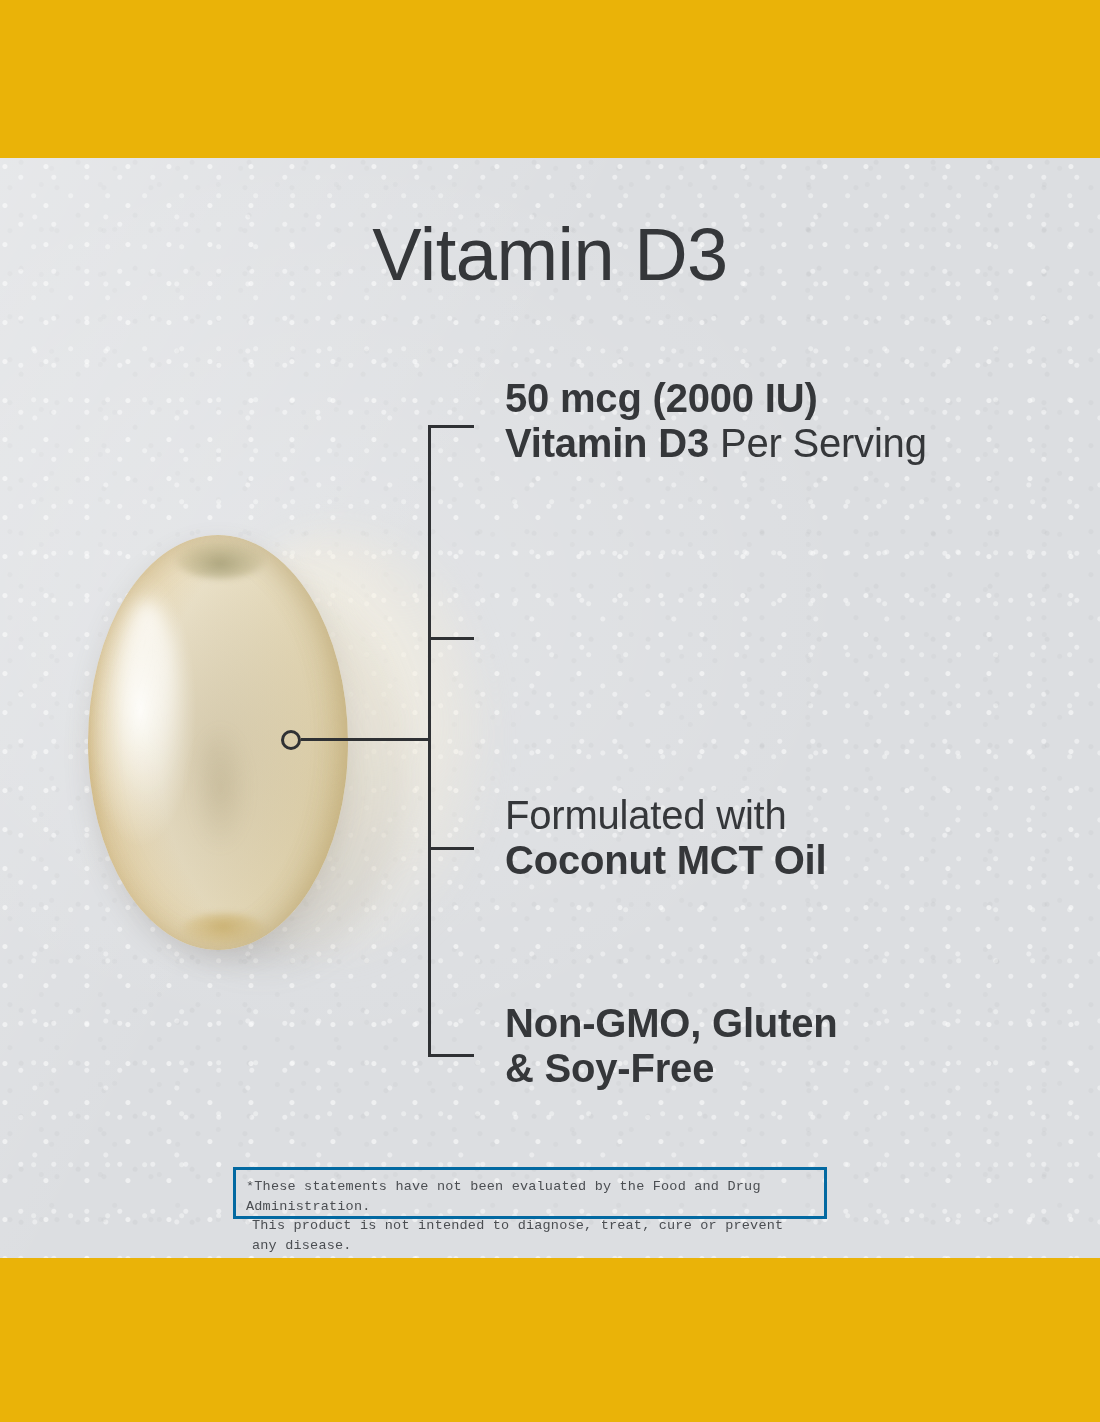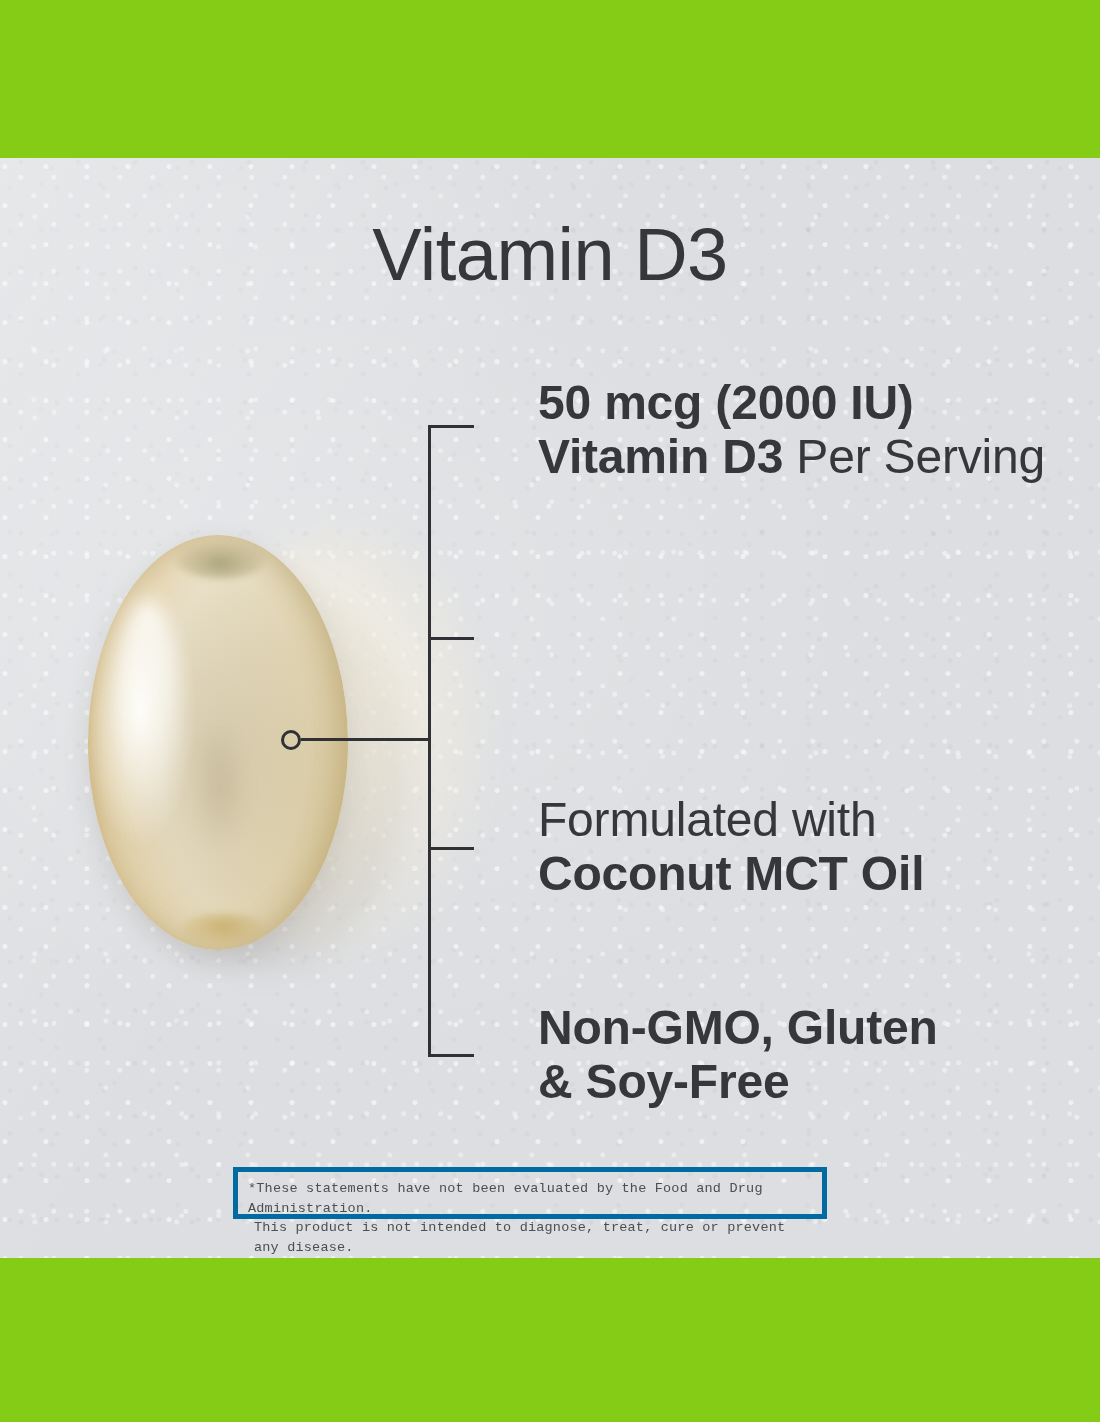--- a/index.html
+++ b/index.html
@@ -10,21 +10,21 @@
   }
   body {
     font-family: "Liberation Sans", sans-serif;
     -webkit-font-smoothing: antialiased;
   }
 
   #infographic {
     position: relative;
     width: 1100px;
     height: 1422px;
-    background: #84cc16;
+    background: #eab308;
     overflow: hidden;
   }
 
   
   .panel {
     position: absolute;
     left: 0;
     top: 158px;
     width: 1100px;
     height: 1100px;
@@ -194,37 +194,36 @@
     height: 3px;
     background: #2f3134;
   }
 
   
   .benefit {
     position: absolute;
     left: 505px;
     width: 560px;
     color: #35373a;
-    font-size: 48px;
+    font-size: 40px;
     line-height: 1.13;
     letter-spacing: -0.2px;
-    margin-left: 33px;
   }
   .benefit .b { font-weight: 700; }
   .benefit .r { font-weight: 400; }
 
   
   .disclaimer {
     position: absolute;
     left: 233px;
     top: 1167px;
     width: 594px;
     height: 52px;
     box-sizing: border-box;
-    border: 5px solid #0369a1;
+    border: 3px solid #0369a1;
     padding: 7px 10px 0 10px;
     font-family: "Liberation Mono", "DejaVu Sans Mono", monospace;
     font-size: 13.5px;
     line-height: 1.45;
     color: #4b4e52;
     letter-spacing: 0.2px;
   }
   .disclaimer div:nth-child(2) { padding-left: 6px; }
 </style>
 </head>

